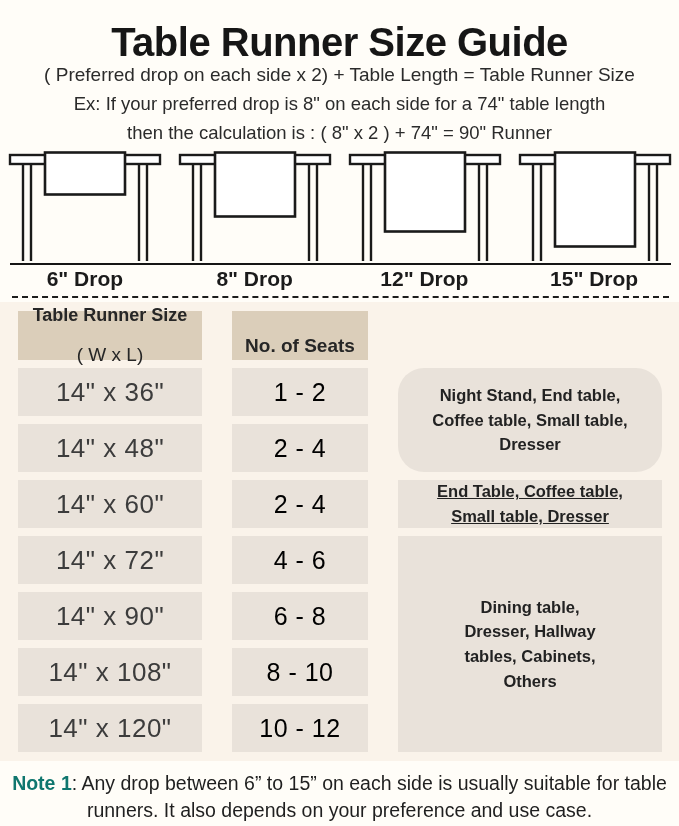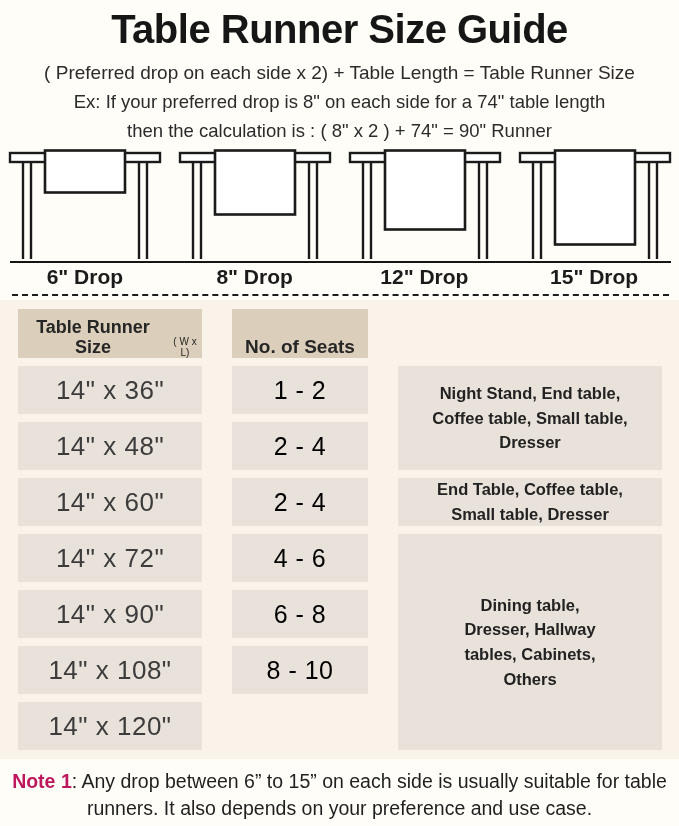--- a/index.html
+++ b/index.html
@@ -5,58 +5,58 @@
   * { margin:0; padding:0; box-sizing:border-box; }
   html,body { background:#fffdf8; }
   body {
     width:679px; height:826px; overflow:hidden;
     font-family:"Liberation Sans", sans-serif;
     color:#1e1e1e;
   }
   .page { width:679px; height:826px; display:flex; flex-direction:column; }
 
   
-  .head { text-align:center; padding-top:7px; }
+  .head { text-align:center; padding-top:20px; }
   .title { font-size:40px; font-weight:700; letter-spacing:-0.5px; color:#161616; line-height:1.1; }
-  .formula { font-size:19px; color:#2b2b2b; margin-top:11px; white-space:nowrap; }
+  .formula { font-size:19px; color:#2b2b2b; margin-top:0; white-space:nowrap; }
   .ex-line { font-size:18.5px; color:#2b2b2b; margin-top:7px; white-space:nowrap; }
 
   
   .diagrams { display:grid; grid-template-columns:repeat(4,1fr); margin-top:7px; height:110px; }
   .diagram-cell { display:flex; justify-content:center; }
   .floor-line { border-top:2px solid #151515; margin:2px 8px 0 10px; }
   .drop-labels { display:grid; grid-template-columns:repeat(4,1fr); text-align:center;
                  font-size:21px; font-weight:700; color:#1b1b1b; padding:2px 0 5px 0; }
   .dashed-line { border-top:2.5px dashed #1d1d1d; margin:0 10px 0 12px; }
 
   
   .table-wrap { background:#faf3ea; margin-top:4px; padding:9px 14px 9px 18px; }
   .size-table {
     display:grid;
     grid-template-columns:184px 136px 264px;
     grid-template-rows:49px repeat(7,48px);
     column-gap:30px; row-gap:8px;
   }
-  .th { background:#dbceba; display:flex; flex-direction:row; align-items:flex-end; justify-content:center;
+  .th { background:#dbceba; display:flex; flex-direction:column; align-items:center; justify-content:center;
         text-align:center; color:#262626; }
   .th-main { font-size:18px; font-weight:700; line-height:1.15; }
-  .th-sub  { font-size:10px; font-weight:400; margin-top:18px; }
+  .th-sub  { font-size:19px; font-weight:400; margin-top:18px; }
   .th-big  { font-size:19px; font-weight:700;margin-top:20px; }
   .td { background:#e9e2da; display:flex; align-items:center; justify-content:center; text-align:center; }
   .td-size  { font-size:26px; color:#3c3c3c; letter-spacing:0.5px; }
   .td-seats { font-size:25px; color:#000000; letter-spacing:0.5px; }
   .td-types { font-size:16.5px; font-weight:700; color:#222; line-height:1.5; }
-  .pad-a { padding:16px 26px; }
-  .pad-b { padding:2px 20px; }
+  .pad-a { padding:16px 26px;border-radius:26px; }
+  .pad-b { padding:2px 20px;text-decoration:underline; }
   .pad-c { padding:8px 52px; }
 
   
   .notes { text-align:center; margin-top:9px; padding:0 8px; }
   .note { font-size:19.5px; line-height:1.36; color:#1f1f1f; }
-  .note b { font-weight:700; color:#be185d; }
+  .note b { font-weight:700; color:#0f766e; }
 
   svg .ink { stroke:#1a1a1a; }
 </style>
 </head>
 <body>
 
 <div class="page">
 
   <div class="head">
     <div class="title">Table Runner Size Guide</div>
@@ -142,20 +142,21 @@
       <div class="td td-size" style="grid-column:1;grid-row:5">14" x 72"</div>
       <div class="td td-seats" style="grid-column:2;grid-row:5">4 - 6</div>
 
       <div class="td td-size" style="grid-column:1;grid-row:6">14" x 90"</div>
       <div class="td td-seats" style="grid-column:2;grid-row:6">6 - 8</div>
 
       <div class="td td-size" style="grid-column:1;grid-row:7">14" x 108"</div>
       <div class="td td-seats" style="grid-column:2;grid-row:7">8 - 10</div>
 
       <div class="td td-size" style="grid-column:1;grid-row:8">14" x 120"</div>
+      <div class="td td-seats" style="grid-column:2;grid-row:8">10 - 12</div>
 
       <div class="td td-types pad-a" style="grid-column:3;grid-row:2 / span 2">Night Stand, End table, Coffee table, Small table, Dresser</div>
       <div class="td td-types pad-b" style="grid-column:3;grid-row:4">End Table, Coffee table, Small table, Dresser</div>
       <div class="td td-types pad-c" style="grid-column:3;grid-row:5 / span 4">Dining table, Dresser, Hallway tables, Cabinets, Others</div>
 
     </div>
   </div>
 
   <div class="notes">
     <div class="note"><b>Note 1</b><span>: Any drop between 6” to 15” on each side is usually suitable for table runners. It also depends on your preference and use case.</span></div>

